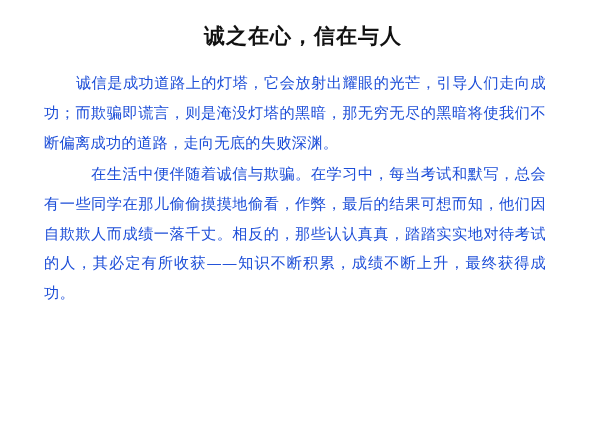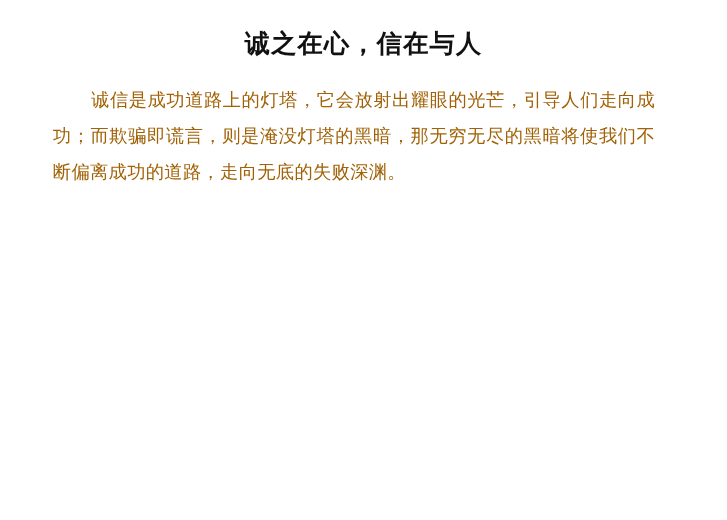--- a/index.html
+++ b/index.html
@@ -30,34 +30,35 @@
     line-height: 1.3;
     font-family: "DejaVu Serif", "Liberation Serif", serif;
     color: #111111;
   }
   .para {
     font-size: 15.2px;
     line-height: 1.95;
     text-align: justify;
     text-justify: inter-ideograph;
     margin: 0 16px 2px 0;
-    color: #a16207;
+    color: #1d4ed8;
     letter-spacing: 0.3px;
   }
   .para.indent-2 {
     text-indent: 2.1em;
   }
   .para.indent-3 {
     text-indent: 3.1em;
   }
 </style>
 </head>
 <body>
 
 <div class="page">
 
   <h1 class="doc-title">诚之在心，信在与人</h1>
 
   <p class="para indent-2">诚信是成功道路上的灯塔，它会放射出耀眼的光芒，引导人们走向成功；而欺骗即谎言，则是淹没灯塔的黑暗，那无穷无尽的黑暗将使我们不断偏离成功的道路，走向无底的失败深渊。</p>
 
+  <p class="para indent-3">在生活中便伴随着诚信与欺骗。在学习中，每当考试和默写，总会有一些同学在那儿偷偷摸摸地偷看，作弊，最后的结果可想而知，他们因自欺欺人而成绩一落千丈。相反的，那些认认真真，踏踏实实地对待考试的人，其必定有所收获——知识不断积累，成绩不断上升，最终获得成功。</p>
 
 
 </div>
 
 </body></html>

